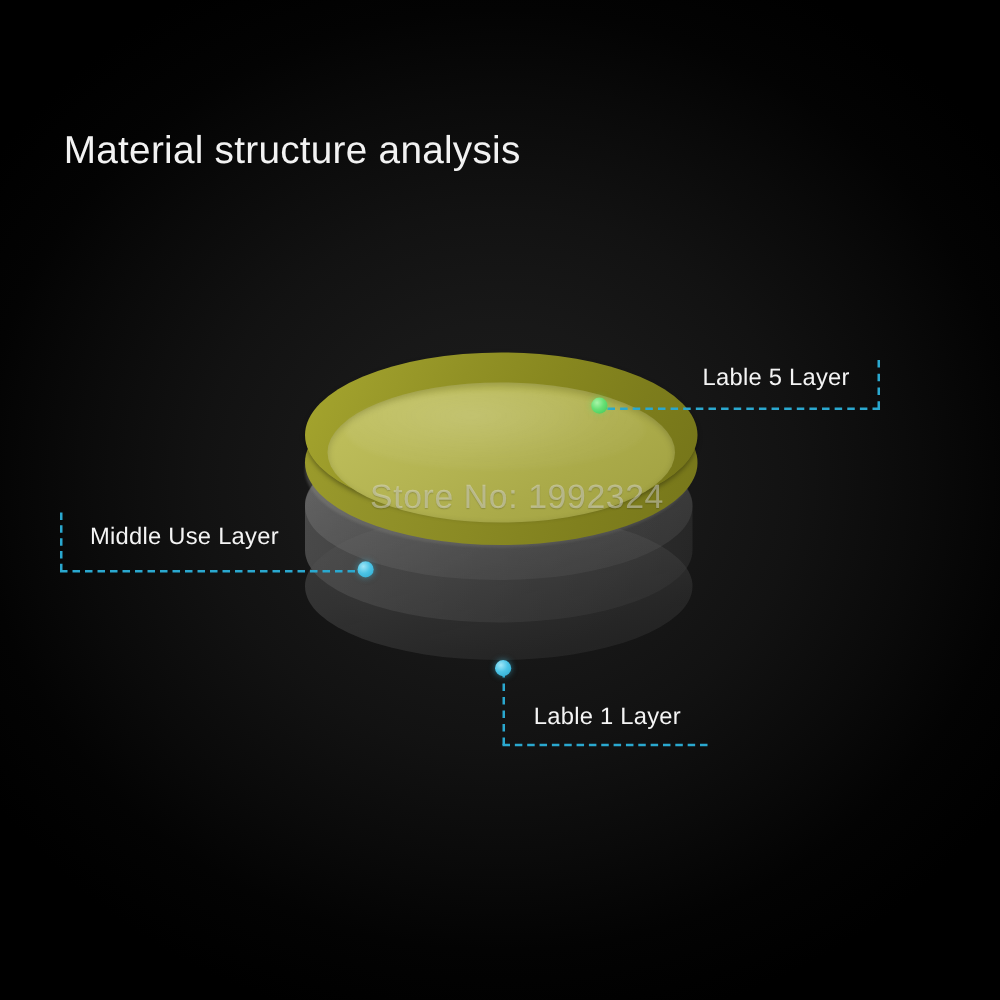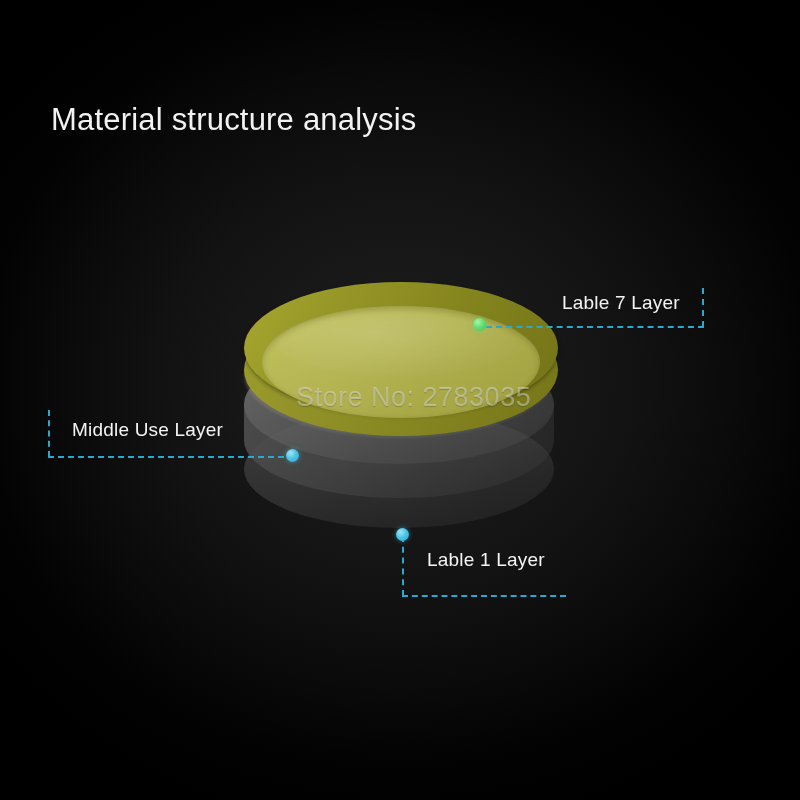--- a/index.html
+++ b/index.html
@@ -185,21 +185,21 @@
   
   .callout-text {
     position: absolute;
     font-size: 19px;
     color: #f4f4f4;
     white-space: nowrap;
     letter-spacing: 0.2px;
   }
   .lbl2-text { left: 562px; top: 292px; }
   .mid-text  { left: 72px;  top: 419px; }
-  .lbl1-text { left: 427px; top: 549px; }
+  .lbl1-text { left: 427px; top: 563px; }
 
   
   .dash-h {
     position: absolute;
     height: 0;
     border-top: 2px dashed #2aa8cf;
   }
   .dash-v {
     position: absolute;
     width: 0;
@@ -253,26 +253,26 @@
     <div class="layer-bot-body"></div>
     <div class="layer-bot-base"></div>
     <div class="layer-bot-top"></div>
     <div class="layer-mid"></div>
     <div class="layer-top-wall"></div>
     <div class="layer-top-rim"></div>
     <div class="layer-top-inner"></div>
     <div class="layer-top-gloss"></div>
   </div>
 
-  <div class="watermark">Store No: 2783035</div>
+  <div class="watermark">Store No: 1992324</div>
 
   <div class="dash-h lbl2-h"></div>
   <div class="dash-v lbl2-v"></div>
   <div class="dot dot-green"></div>
-  <div class="callout-text lbl2-text">Lable 7 Layer</div>
+  <div class="callout-text lbl2-text">Lable 5 Layer</div>
 
   <div class="dash-h mid-h"></div>
   <div class="dash-v mid-v"></div>
   <div class="dot dot-cyan-mid"></div>
   <div class="callout-text mid-text">Middle Use Layer</div>
 
   <div class="dash-v lbl1-v"></div>
   <div class="dash-h lbl1-h"></div>
   <div class="dot dot-cyan-bot"></div>
   <div class="callout-text lbl1-text">Lable 1 Layer</div>

